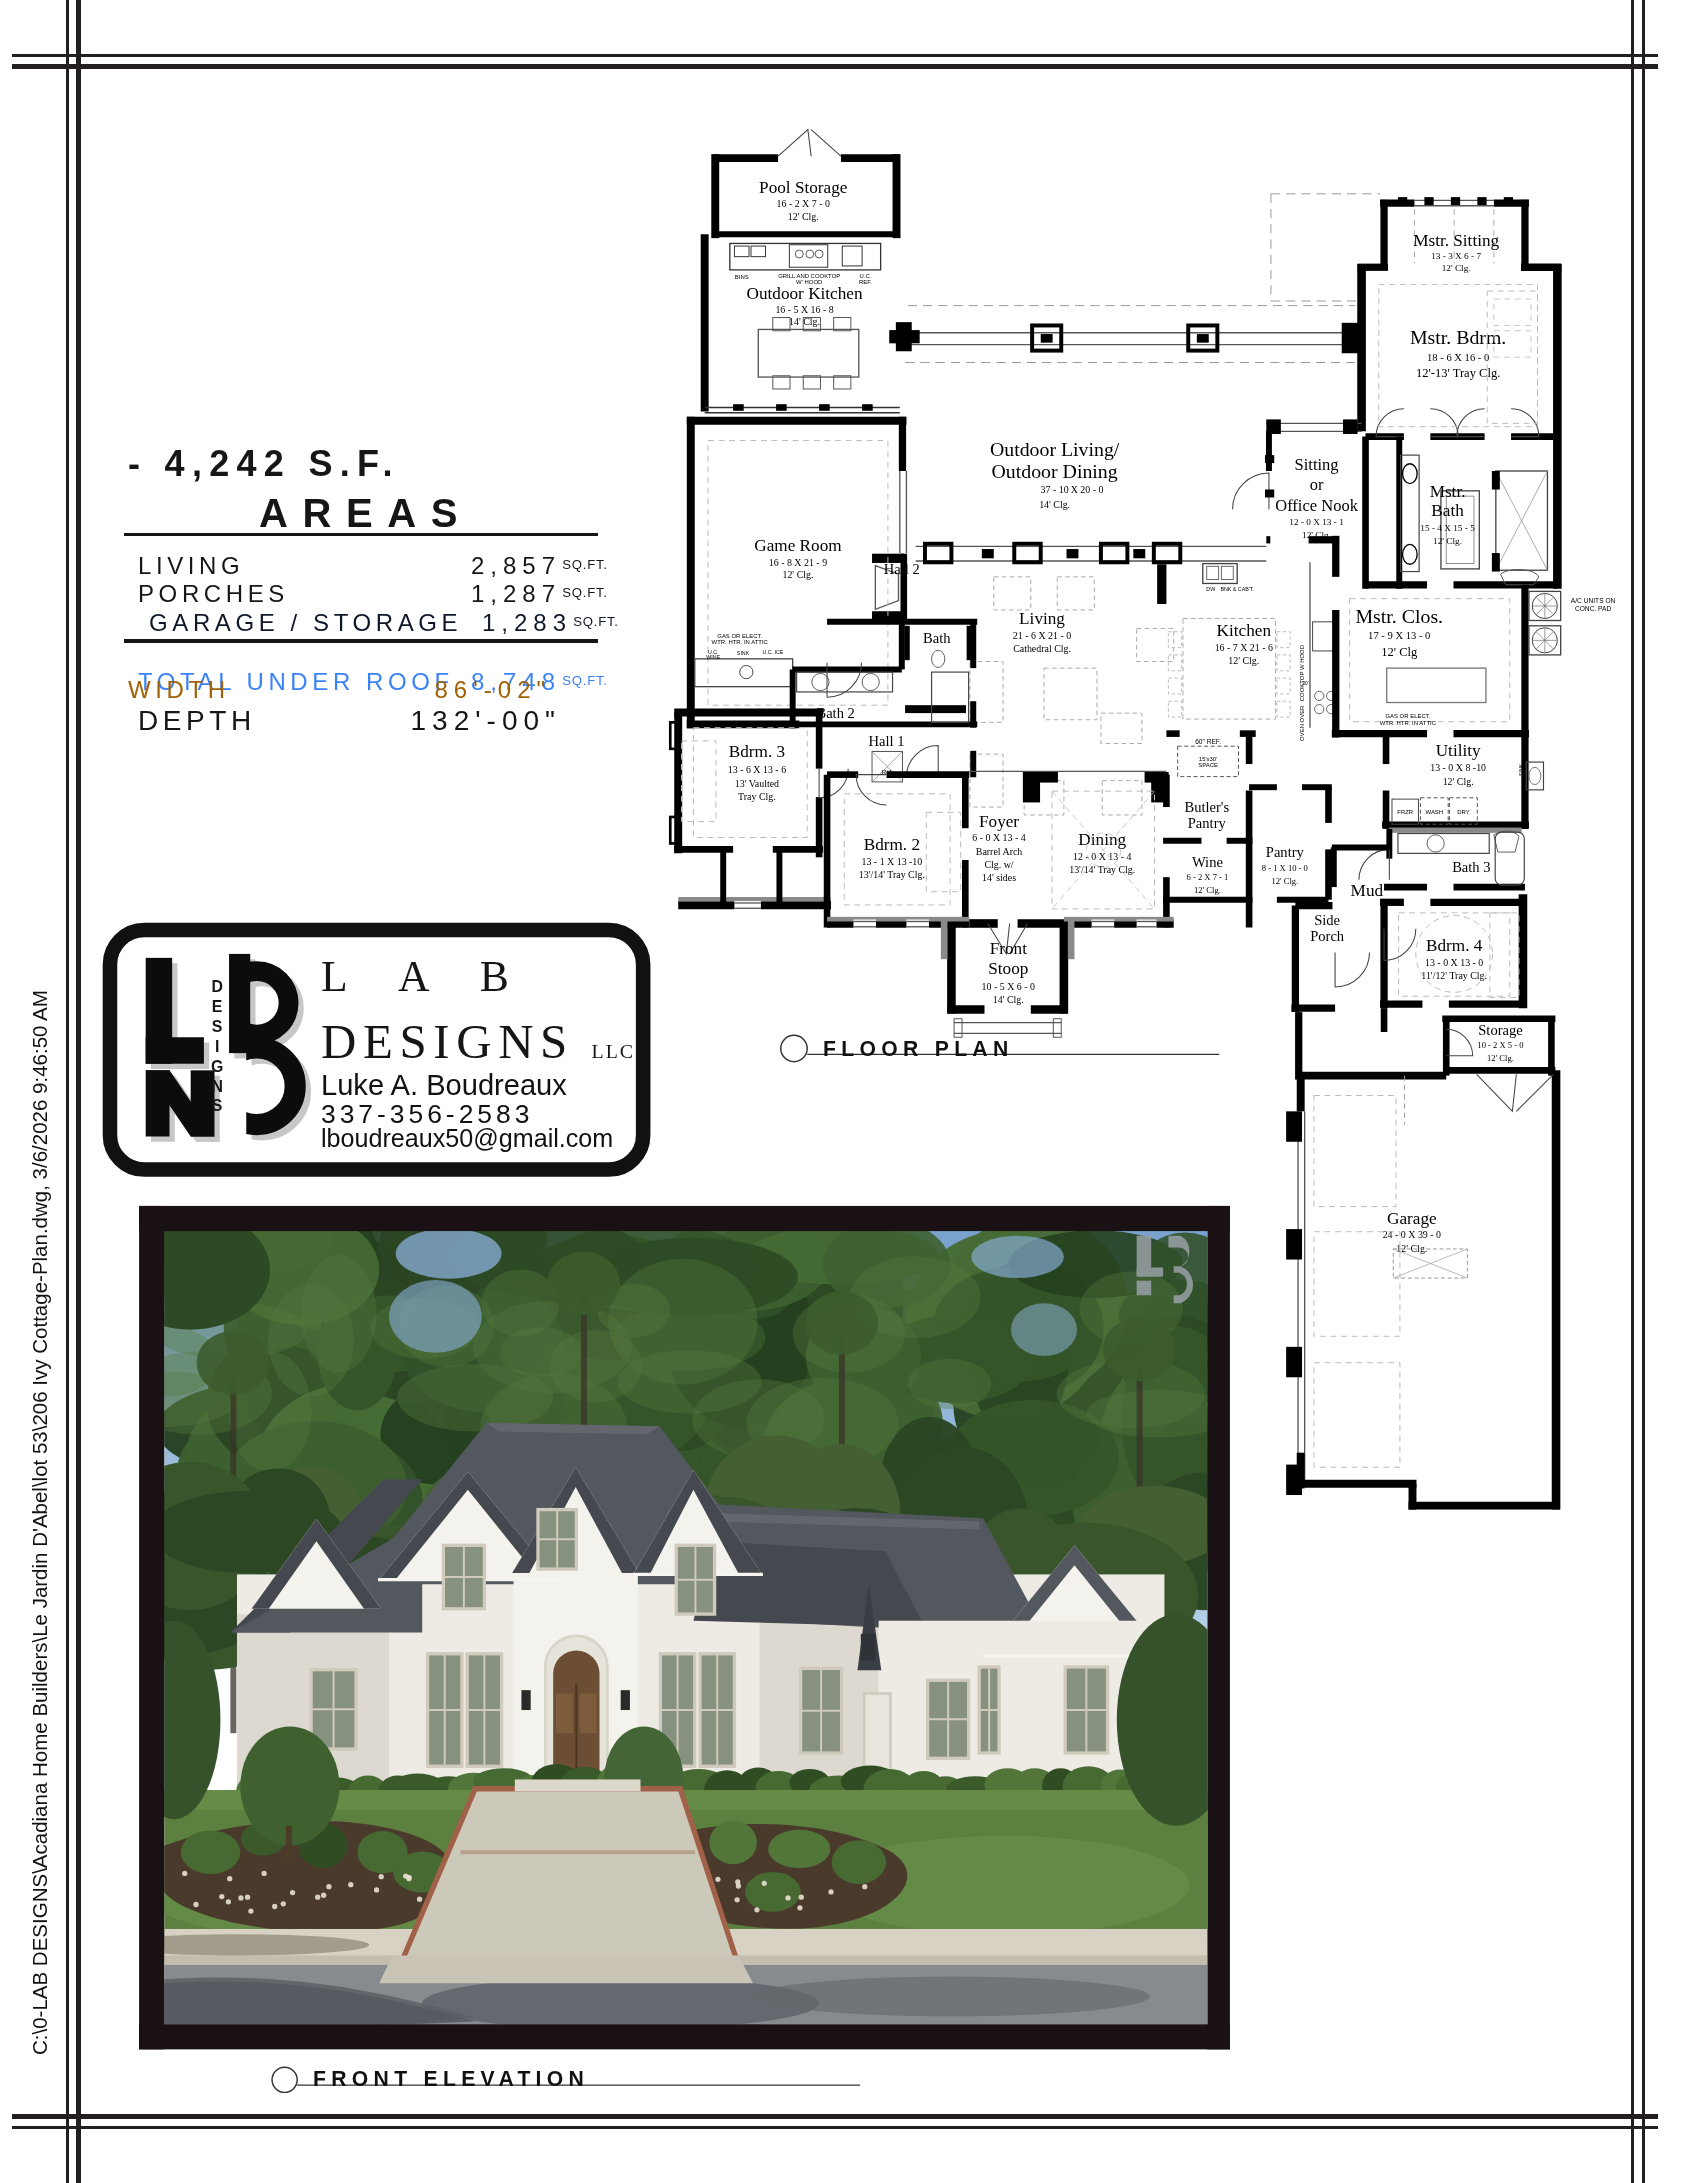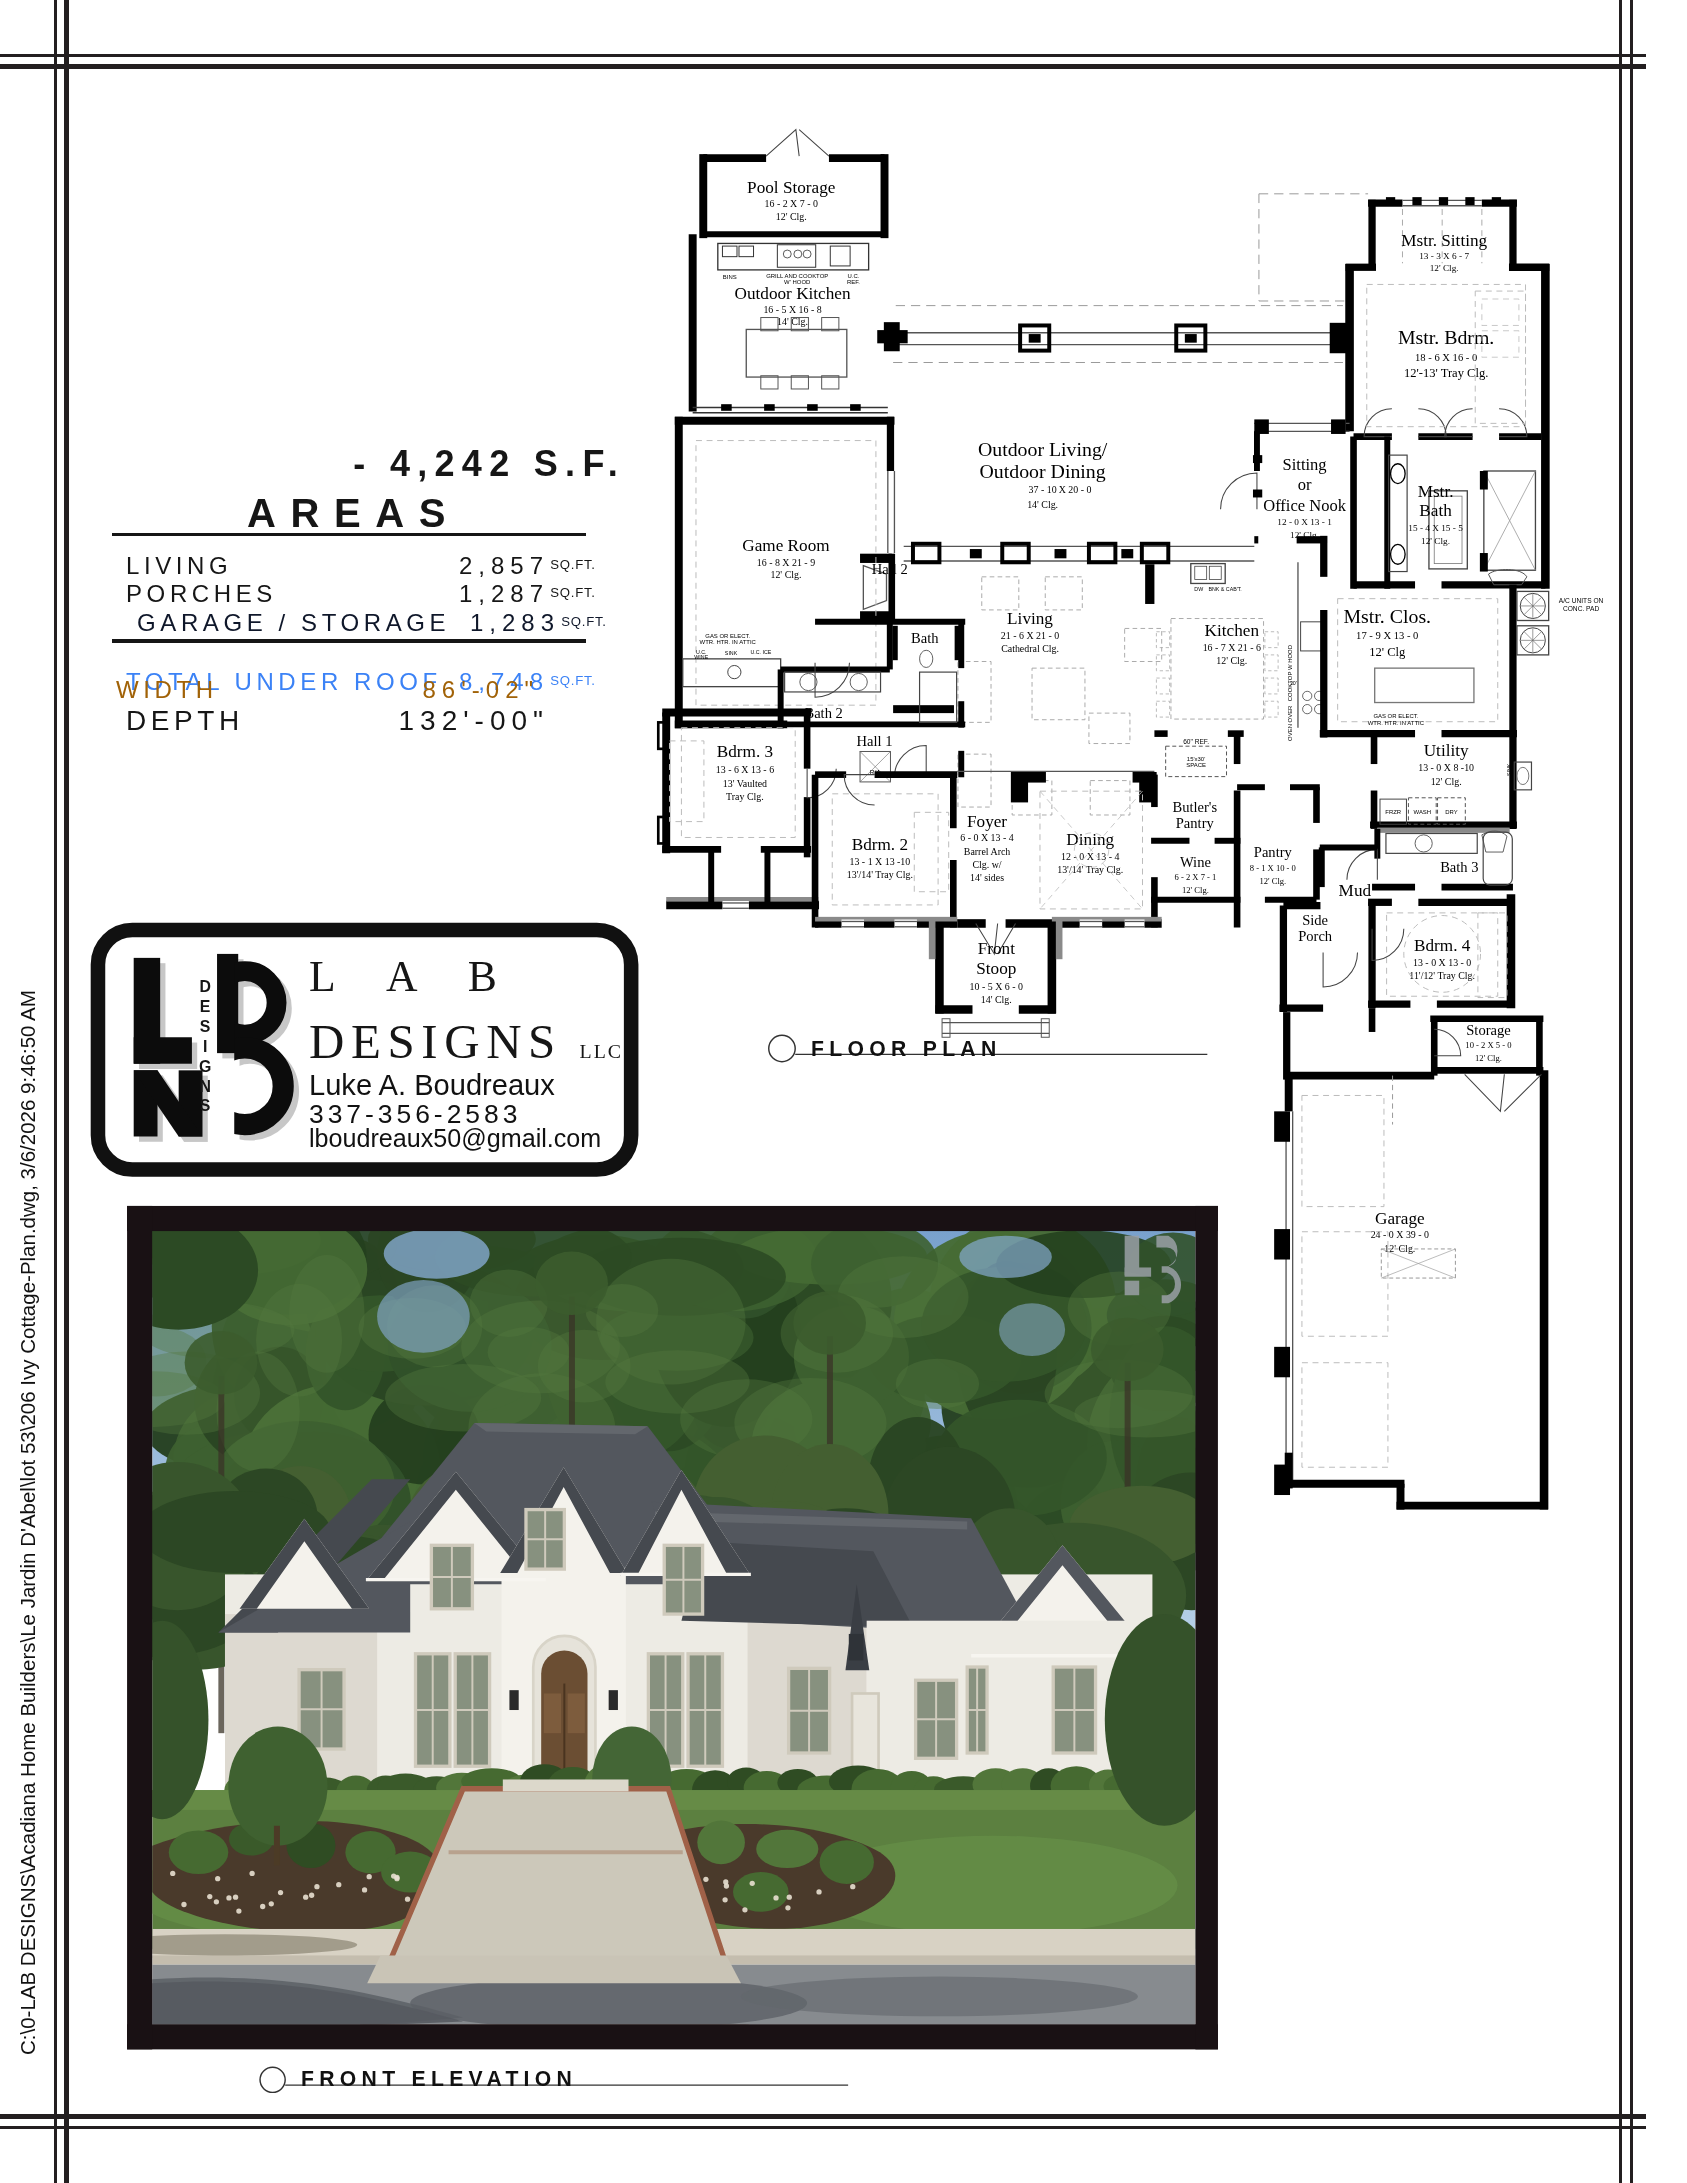--- a/index.html
+++ b/index.html
@@ -1,16 +1,16 @@
 <!DOCTYPE html>
 <html style="font-size:10.6px"><head><meta charset="utf-8">
 <style>
 html,body{margin:0;padding:0;background:#fff;}
 #page{position:relative;width:1646px;height:2183px;background:#fff;overflow:hidden;
-  font-family:"Liberation Sans",sans-serif;}
+  font-family:"Liberation Sans",sans-serif;margin-left:12px;}
 .hline,.vline{position:absolute;background:#231f20;}
 .abs{position:absolute;}
 </style></head>
 <body>
 <div id="page">
 <svg class="abs" style="left:0;top:0" width="1687" height="2183" viewBox="0 0 2550 3300">
 <line x1="1063" y1="239" x2="1158" y2="239" stroke="#000" stroke-width="12" stroke-linecap="butt"></line>
 <line x1="1253" y1="239" x2="1337" y2="239" stroke="#000" stroke-width="12" stroke-linecap="butt"></line>
 <line x1="1063" y1="233" x2="1063" y2="360" stroke="#000" stroke-width="12" stroke-linecap="butt"></line>
 <line x1="1337" y1="233" x2="1337" y2="360" stroke="#000" stroke-width="12" stroke-linecap="butt"></line>
@@ -912,21 +912,21 @@
 <div class="hline" style="left:0;top:64px;width:1687px;height:4.6px"></div>
 <div class="hline" style="left:0;top:2114px;width:1687px;height:4.6px"></div>
 <div class="hline" style="left:0;top:2126px;width:1687px;height:3.3px"></div>
 <div class="vline" style="left:54px;top:0;width:2.6px;height:2183px"></div>
 <div class="vline" style="left:64px;top:0;width:4.6px;height:2183px"></div>
 <div class="vline" style="left:1619px;top:0;width:3.3px;height:2183px"></div>
 <div class="vline" style="left:1630px;top:0;width:3.3px;height:2183px"></div>
 
 <div class="abs" style="left:16px;top:2055px;transform:rotate(-90deg);transform-origin:0 0;white-space:nowrap;font-size:20.5px;color:#111">C:\0-LAB DESIGNS\Acadiana Home Builders\Le Jardin D'Abel\lot 53\206 Ivy Cottage-Plan.dwg, 3/6/2026 9:46:50 AM</div>
 
-<div class="abs" style="left:116px;top:443px;width:509px;text-align:right;font-weight:bold;font-size:36px;letter-spacing:7.3px;color:#161616">- 4,242 S.F.</div>
+<div class="abs" style="left:116px;top:443px;width:509px;text-align:left;font-weight:bold;font-size:36px;letter-spacing:7.3px;color:#161616">- 4,242 S.F.</div>
 <div class="abs" style="left:99px;top:491px;width:509px;text-align:center;font-weight:bold;font-size:40px;letter-spacing:14.6px;color:#161616">AREAS</div>
 <div class="abs" style="left:112px;top:533px;width:474px;height:2.6px;background:#161616"></div>
 <div class="abs" style="left:112px;top:639px;width:474px;height:4px;background:#161616"></div>
 <div class="abs" style="left:126px;top:552px;width:463px;font-size:24px;letter-spacing:4.6px;color:#161616">LIVING<span style="position:absolute;right:40px;letter-spacing:6px">2,857</span><span style="position:absolute;right:-6.6px;top:5.3px;font-size:13.2px;letter-spacing:0.7px">SQ.FT.</span></div>
     <div class="abs" style="left:126px;top:580px;width:463px;font-size:24px;letter-spacing:4.6px;color:#161616">PORCHES<span style="position:absolute;right:40px;letter-spacing:6px">1,287</span><span style="position:absolute;right:-6.6px;top:5.3px;font-size:13.2px;letter-spacing:0.7px">SQ.FT.</span></div>
     <div class="abs" style="left:137px;top:609px;width:463px;font-size:24px;letter-spacing:4.6px;color:#0f172a">GARAGE / STORAGE<span style="position:absolute;right:40px;letter-spacing:6px">1,283</span><span style="position:absolute;right:-6.6px;top:5.3px;font-size:13.2px;letter-spacing:0.7px">SQ.FT.</span></div>
     <div class="abs" style="left:126px;top:668px;width:463px;font-size:24px;letter-spacing:4.6px;color:#3b82f6">TOTAL UNDER ROOF<span style="position:absolute;right:40px;letter-spacing:6px">8,748</span><span style="position:absolute;right:-6.6px;top:5.3px;font-size:13.2px;letter-spacing:0.7px">SQ.FT.</span></div>
     <div class="abs" style="left:116px;top:676px;width:463px;font-size:24px;letter-spacing:4.6px;color:#a16207">WIDTH<span style="position:absolute;right:40px;letter-spacing:6px">86'-02"</span><span style="position:absolute;right:-6.6px;top:5.3px;font-size:13.2px;letter-spacing:0.7px"></span></div>
     <div class="abs" style="left:126px;top:705px;width:463px;font-size:28px;letter-spacing:4.6px;color:#161616">DEPTH<span style="position:absolute;right:40px;letter-spacing:6px">132'-00"</span><span style="position:absolute;right:-6.6px;top:5.3px;font-size:13.2px;letter-spacing:0.7px"></span></div>
 </div>

